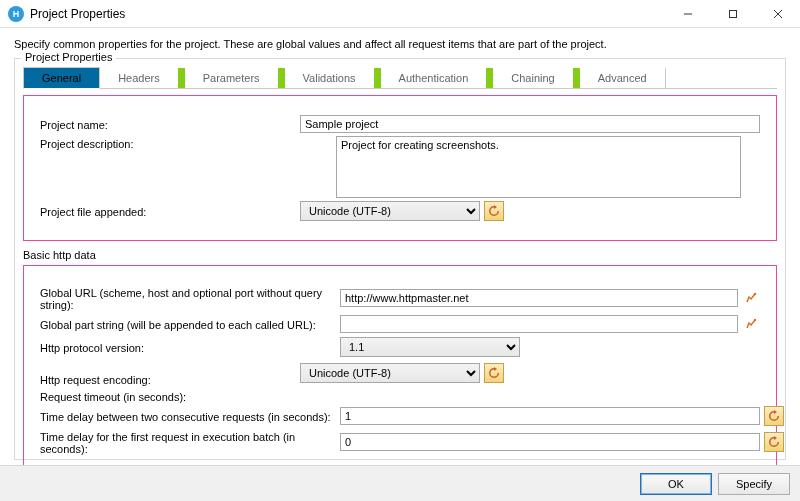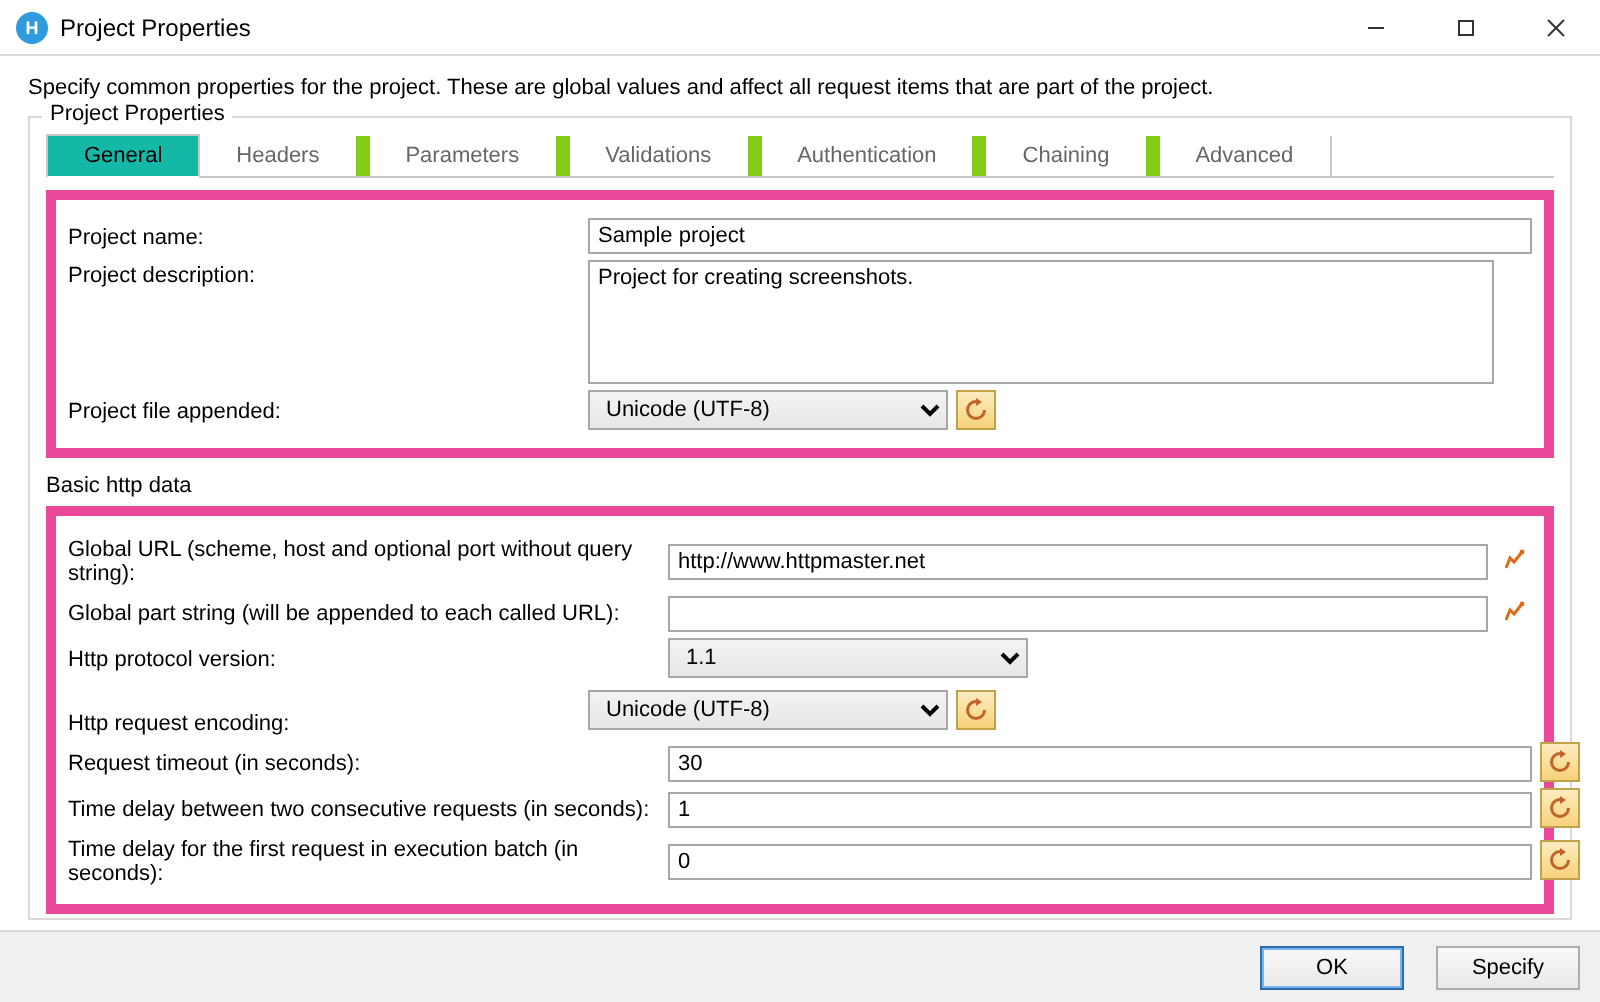--- a/index.html
+++ b/index.html
@@ -55,35 +55,35 @@
     border-right: 7px solid #84cc16;
     font-size: 11px;
     color: #666;
     cursor: pointer;
   }
   .tab:last-child { border-right: 1px solid #c9c9c9; }
   .tab.active {
     border: 1px solid #c9c9c9;
     border-bottom: 1px solid #fff;
     margin-bottom: -1px;
-    background: #14b8a6;
+    background: #0369a1;
     color: #000;
   }
 
   .inner-legend { font-size: 11px; margin: 4px 0 4px 0; }
   .inner-box {
-    border: 5px solid #ec4899;
-    padding: 6px;
+    border: 1px solid #ec4899;
+    padding: 16px;
     margin-bottom: 8px;
   }
 
   .row { display:flex; align-items:center; margin: 3px 0; }
   .row.top { align-items:flex-start; }
   .lbl { width: 260px; padding-right: 6px; padding-top:2px; }
-  .ctrl { flex:1; display:flex; align-items:flex-end; gap:4px; }
+  .ctrl { flex:1; display:flex; align-items:center; gap:4px; }
   input[type=text], textarea, select {
     font-family: inherit; font-size: 11px;
     border: 1px solid #a7a7a7;
     padding: 2px 4px;
     background: #fff;
     width: 100%;
   }
   textarea { resize: none; }
   select {
     background: linear-gradient(#f3f3f3,#e7e7e7);
@@ -103,21 +103,21 @@
     border: none; background: transparent; width:18px;
   }
   .iconbtn svg { width:12px;height:12px; }
 
   .footer {
     position: absolute; left:0; right:0; bottom:0;
     height: 36px;
     border-top: 1px solid #d8d8d8;
     background: #f0f0f0;
     display:flex; align-items:center; justify-content:flex-end;
-    padding: 0 10px; gap:16px;
+    padding: 0 10px; gap:6px;
   }
   .btn {
     min-width: 72px; height: 22px;
     border: 1px solid #adadad;
     background: linear-gradient(#f9f9f9,#e8e8e8);
     font-size: 11px;
     display:flex;align-items:center;justify-content:center;
     cursor:pointer;
   }
   .btn.primary { border: 1px solid #2a6fb0; box-shadow: 0 0 0 1px #7bb4e6 inset; }
@@ -168,21 +168,21 @@
 
     <div class="inner-box">
       <div class="row">
         <div class="lbl">Project name:</div>
         <div class="ctrl">
             <input type="text" value="Sample project" style="">
           </div>
       </div>
       <div class="row top">
         <div class="lbl">Project description:</div>
-        <div class="ctrl" style="align-items:flex-end;">
+        <div class="ctrl" style="align-items:flex-end;margin-left:36px;">
           <textarea rows="4" style="height: 62px;">Project for creating screenshots.</textarea>
           <div class="scrollbar-v"></div>
         </div>
       </div>
       <div class="row">
         <div class="lbl">Project file appended:</div>
         <div class="ctrl">
           <select><option>Unicode (UTF-8)</option></select>
           <div class="iconbtn" title="reset">
             <svg viewBox="0 0 12 12">
@@ -231,28 +231,20 @@
           <select><option>Unicode (UTF-8)</option></select>
           <div class="iconbtn">
               <svg viewBox="0 0 12 12">
                 <path d="M6 1a5 5 0 1 0 5 5h-1.5A3.5 3.5 0 1 1 6 2.5V4l3-2-3-2z" fill="#c0632a"></path>
               </svg>
             </div>
         </div>
       </div>
       <div class="row">
         <div class="lbl" style="width:300px;">Request timeout (in seconds):</div>
-        <div class="ctrl">
-          <input type="text" class="num" value="30" style="">
-          <div class="iconbtn">
-              <svg viewBox="0 0 12 12">
-                <path d="M6 1a5 5 0 1 0 5 5h-1.5A3.5 3.5 0 1 1 6 2.5V4l3-2-3-2z" fill="#c0632a"></path>
-              </svg>
-            </div>
-        </div>
       </div>
       <div class="row">
         <div class="lbl" style="width:300px;">Time delay between two consecutive requests (in seconds):</div>
         <div class="ctrl">
           <input type="text" class="num" value="1" style="">
           <div class="iconbtn">
               <svg viewBox="0 0 12 12">
                 <path d="M6 1a5 5 0 1 0 5 5h-1.5A3.5 3.5 0 1 1 6 2.5V4l3-2-3-2z" fill="#c0632a"></path>
               </svg>
             </div>

